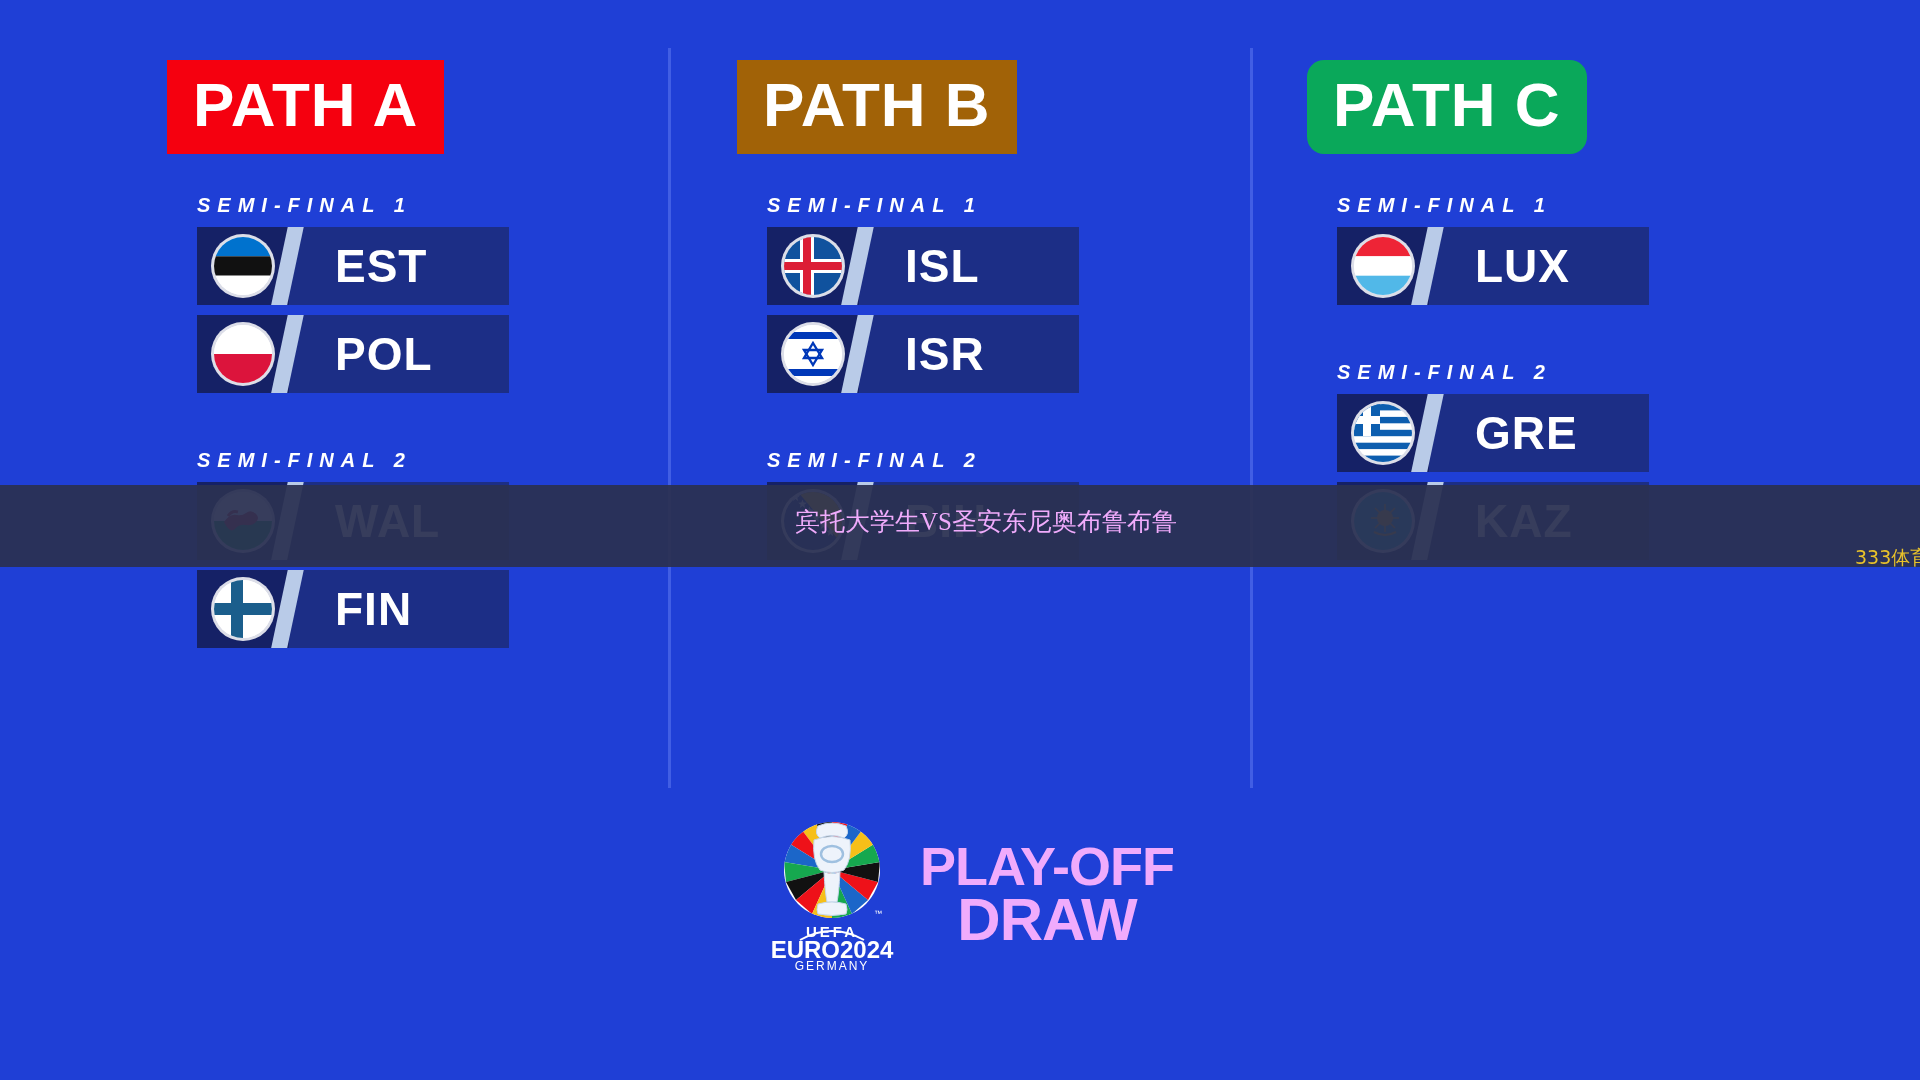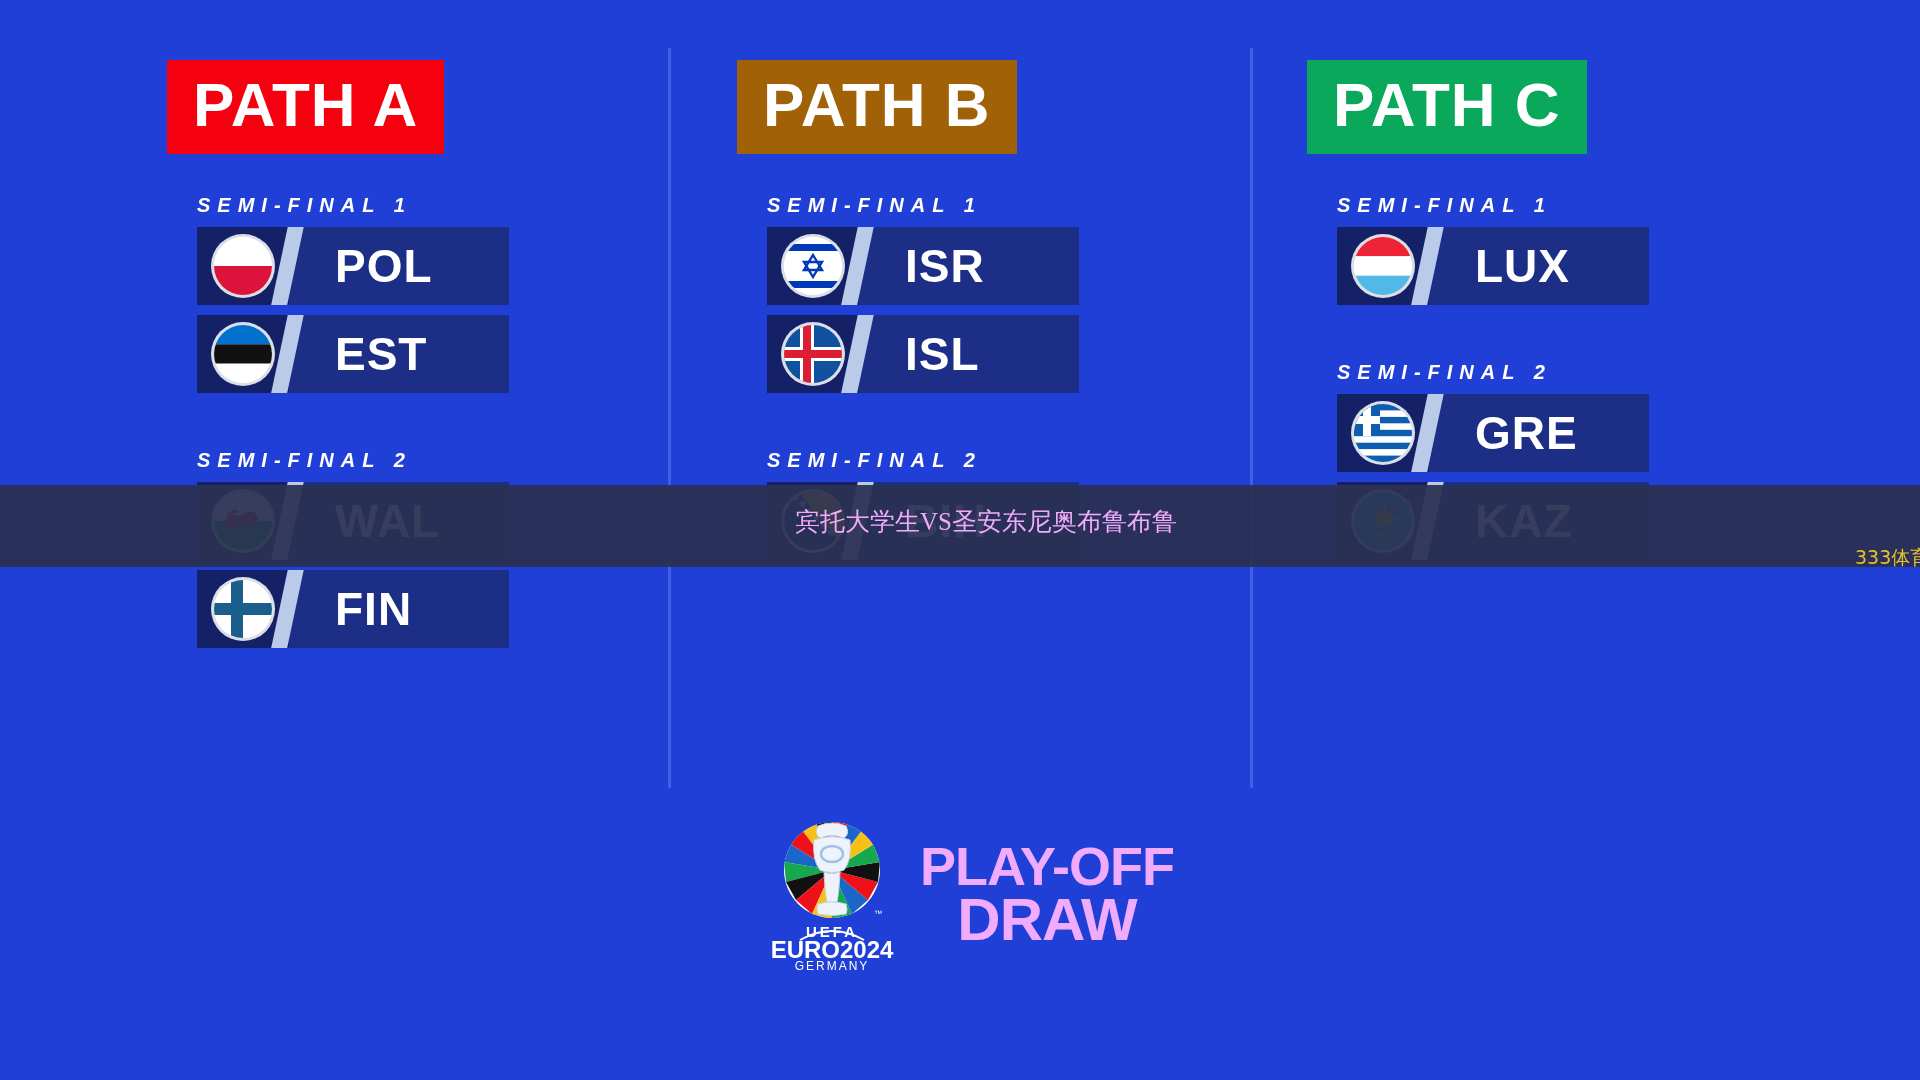--- a/index.html
+++ b/index.html
@@ -26,21 +26,21 @@
   .vd1{left:668px;}
   .vd2{left:1250px;}
 
   .path-header{
     display:inline-block;padding:14px 26px 18px 26px;
     font-size:62px;font-weight:bold;letter-spacing:1px;color:#ffffff;
     line-height:1;white-space:nowrap;
   }
   .ph-a{background:#f5000f;}
   .ph-b{background:#a16207;}
-  .ph-c{background:#0aa85a;}
+  .ph-c{background:#0aa85a;border-radius:17px;}
 
   .sf-label{
     margin:40px 0 10px 30px;
     font-size:20px;font-weight:bold;color:#ffffff;letter-spacing:7px;font-style:italic;
   }
   .sf-label.second{margin-top:56px;}
 
   .team-row{
     position:relative;display:flex;align-items:center;
     width:312px;height:78px;margin:0 0 10px 30px;
@@ -154,43 +154,43 @@
 
     <div class="col col-a">
       <div class="path-header ph-a">PATH A</div>
 
       <div class="sf-label">SEMI-FINAL 1</div>
 
       <div class="team-row">
         <div class="flag-cell">
           <div class="flag">
             <svg viewBox="0 0 58 58">
-                <rect width="58" height="29" fill="#ffffff"></rect>
-                <rect y="29" width="58" height="29" fill="#dc143c"></rect>
-              </svg>
-          </div>
-        </div>
-        <div class="slash"></div>
-        <div class="team-code">POL</div>
-      </div>
-
-      <div class="team-row">
-        <div class="flag-cell">
-          <div class="flag">
-            <svg viewBox="0 0 58 58">
                 <rect width="58" height="19.3" fill="#0072ce"></rect>
                 <rect y="19.3" width="58" height="19.4" fill="#111111"></rect>
                 <rect y="38.7" width="58" height="19.3" fill="#ffffff"></rect>
               </svg>
           </div>
         </div>
         <div class="slash"></div>
         <div class="team-code">EST</div>
       </div>
 
+      <div class="team-row">
+        <div class="flag-cell">
+          <div class="flag">
+            <svg viewBox="0 0 58 58">
+                <rect width="58" height="29" fill="#ffffff"></rect>
+                <rect y="29" width="58" height="29" fill="#dc143c"></rect>
+              </svg>
+          </div>
+        </div>
+        <div class="slash"></div>
+        <div class="team-code">POL</div>
+      </div>
+
       <div class="sf-label second">SEMI-FINAL 2</div>
 
       <div class="team-row">
         <div class="flag-cell">
           <div class="flag">
             <svg viewBox="0 0 58 58">
                 <rect width="58" height="29" fill="#ffffff"></rect>
                 <rect y="29" width="58" height="29" fill="#00ad4d"></rect>
             <path d="M10 30 q6 -9 13 -7 q5 1 9 -2 q5 -4 10 1 q4 4 0 8 q-4 4 -10 3 q-7 -1 -11 4 q-5 5 -11 -7 Z" fill="#d2222a"></path>
             <path d="M14 24 q4 -6 10 -4" stroke="#d2222a" stroke-width="3" fill="none"></path>
@@ -213,53 +213,53 @@
         </div>
         <div class="slash"></div>
         <div class="team-code">FIN</div>
       </div>
     </div>
 
     <div class="col col-b">
       <div class="path-header ph-b">PATH B</div>
 
       <div class="sf-label">SEMI-FINAL 1</div>
+
+      <div class="team-row">
+        <div class="flag-cell">
+          <div class="flag">
+            <svg viewBox="0 0 58 58">
+                <rect width="58" height="58" fill="#10529e"></rect>
+              <rect x="0" y="22" width="58" height="14" fill="#ffffff"></rect>
+                <rect x="16" y="0" width="14" height="58" fill="#ffffff"></rect>
+              <rect x="0" y="25" width="58" height="8" fill="#dc1e35"></rect>
+                <rect x="19" y="0" width="8" height="58" fill="#dc1e35"></rect>
+            </svg>
+          </div>
+        </div>
+        <div class="slash"></div>
+        <div class="team-code">ISL</div>
+      </div>
 
       <div class="team-row">
         <div class="flag-cell">
           <div class="flag">
             <svg viewBox="0 0 58 58">
                 <rect width="58" height="58" fill="#ffffff"></rect>
               <rect y="7" width="58" height="7" fill="#0038b8"></rect>
                 <rect y="44" width="58" height="7" fill="#0038b8"></rect>
               <g stroke="#0038b8" stroke-width="2.4" fill="none">
                 <path d="M29 18 L38 33 L20 33 Z"></path>
                   <path d="M29 40 L38 25 L20 25 Z"></path>
               </g>
             </svg>
           </div>
         </div>
         <div class="slash"></div>
         <div class="team-code">ISR</div>
-      </div>
-
-      <div class="team-row">
-        <div class="flag-cell">
-          <div class="flag">
-            <svg viewBox="0 0 58 58">
-                <rect width="58" height="58" fill="#10529e"></rect>
-              <rect x="0" y="22" width="58" height="14" fill="#ffffff"></rect>
-                <rect x="16" y="0" width="14" height="58" fill="#ffffff"></rect>
-              <rect x="0" y="25" width="58" height="8" fill="#dc1e35"></rect>
-                <rect x="19" y="0" width="8" height="58" fill="#dc1e35"></rect>
-            </svg>
-          </div>
-        </div>
-        <div class="slash"></div>
-        <div class="team-code">ISL</div>
       </div>
 
       <div class="sf-label second">SEMI-FINAL 2</div>
 
       <div class="team-row">
         <div class="flag-cell">
           <div class="flag">
             <svg viewBox="0 0 58 58">
                 <rect width="58" height="58" fill="#002395"></rect>
               <path d="M14 0 L58 0 L58 52 Z" fill="#fecb00"></path>

